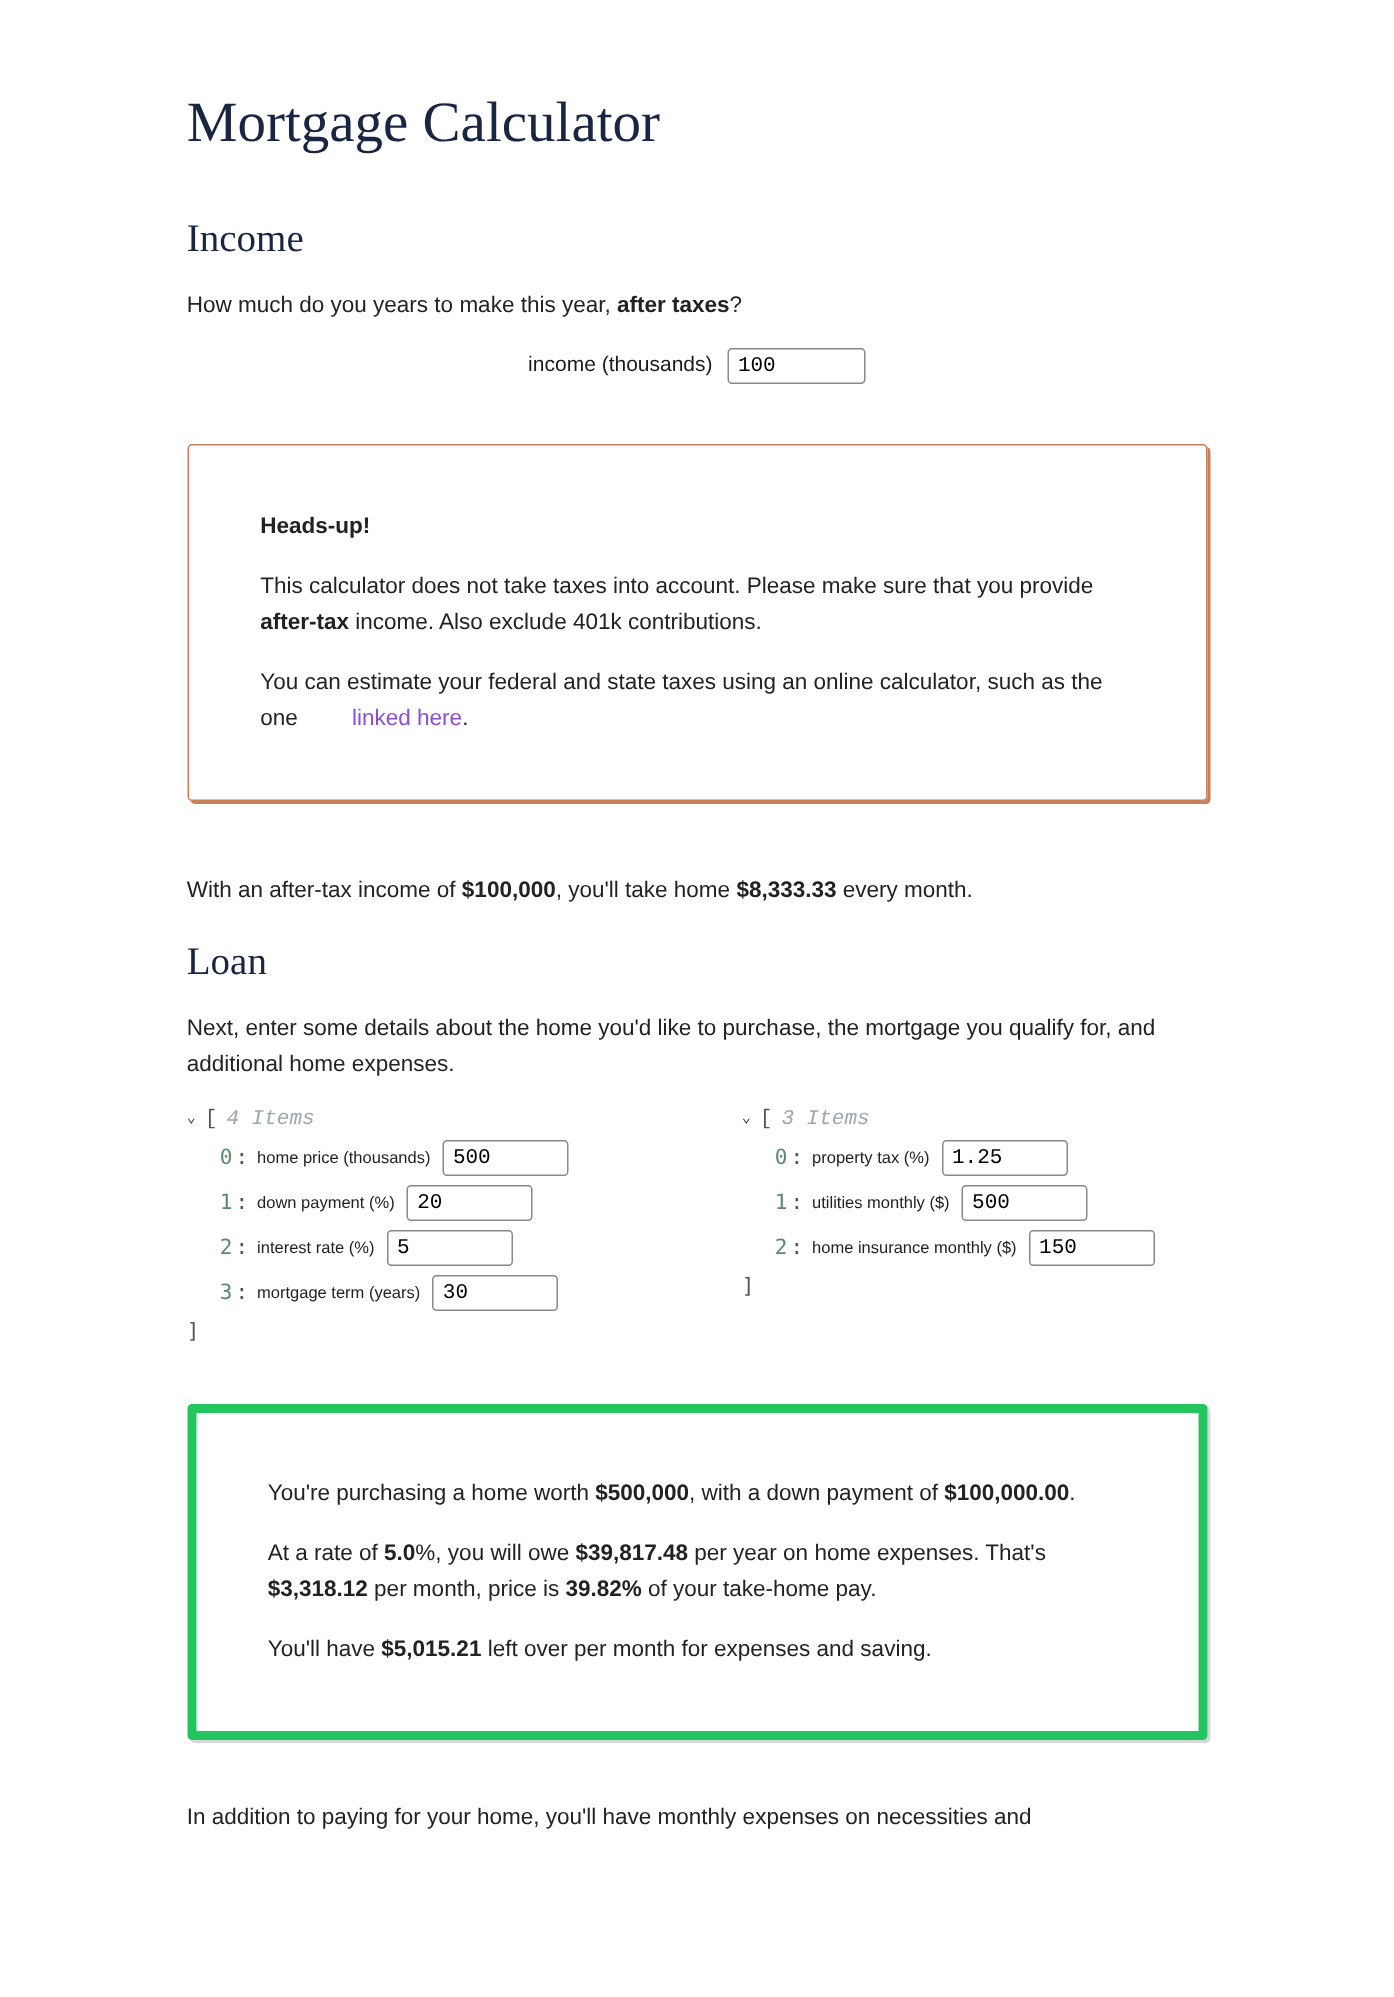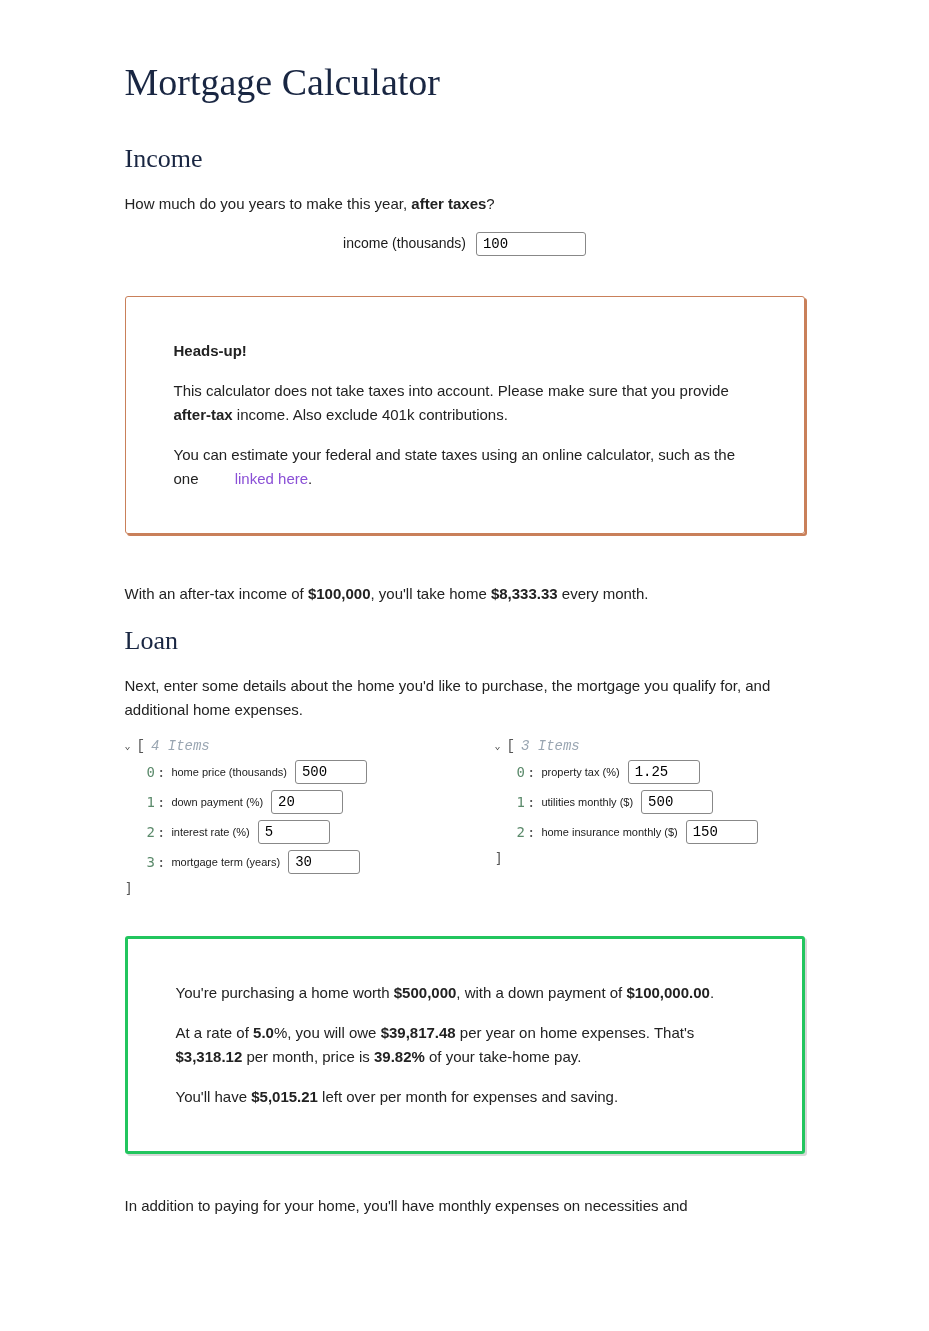--- a/index.html
+++ b/index.html
@@ -41,21 +41,21 @@
     margin: 14px 0 40px;
     font-size: 14px;
   }
   .input-row label { margin-right: 6px; }
   input[type="text"] {
     font-family: "SFMono-Regular", Consolas, "Liberation Mono", Menlo, monospace;
     font-size: 14px;
     padding: 3px 6px;
     border: 1px solid #888;
     border-radius: 3px;
-    width: 110px;
+    width: 92px;
   }
   .callout {
     border: 1px solid #c9805a;
     border-radius: 3px;
     padding: 42px 48px;
     margin: 10px 0 48px;
     box-shadow: 2px 2px 0 #c9805a;
   }
   .callout p:last-child { margin-bottom: 0; }
   a.link { color: #8a4fd6; text-decoration: none; padding-left: 32px; }
@@ -79,24 +79,24 @@
   .list-items { padding-left: 22px; margin-top: 6px; }
   .item-row {
     display: flex;
     align-items: center;
     margin: 6px 0;
     font-family: -apple-system, BlinkMacSystemFont, "Segoe UI", Helvetica, Arial, sans-serif;
   }
   .idx { color: #5b8a6b; font-family: "SFMono-Regular", Consolas, monospace; margin-right: 2px; }
   .colon { color: #555; font-family: "SFMono-Regular", Consolas, monospace; margin-right: 6px; }
   .item-label { font-size: 11px; margin-right: 8px; color: #222; }
-  .item-row input { width: 72px; }
+  .item-row input { width: 84px; }
   .close-brack { font-family: "SFMono-Regular", Consolas, monospace; color: #555; margin-top: 4px; }
   .summary-box {
-    border: 3px solid #22c55e;
+    border: 6px solid #22c55e;
     border-radius: 3px;
     padding: 42px 48px;
     margin: 10px 0 40px;
     box-shadow: 2px 2px 0 #d7d7d7;
   }
   .summary-box p:last-child { margin-bottom: 0; }
 </style>
 </head>
 <body>
 

